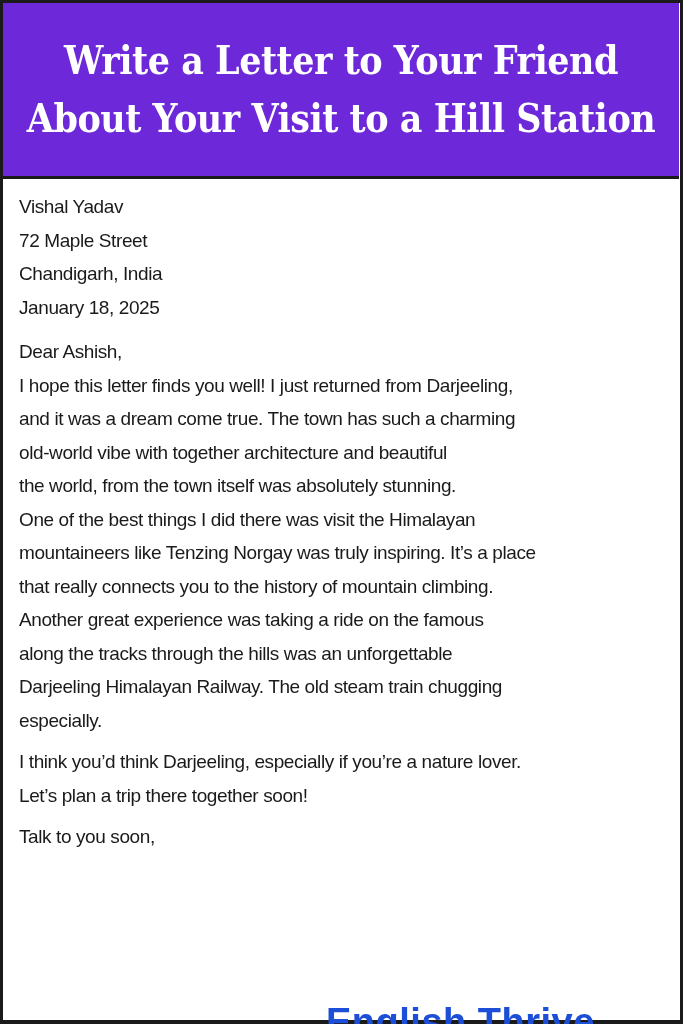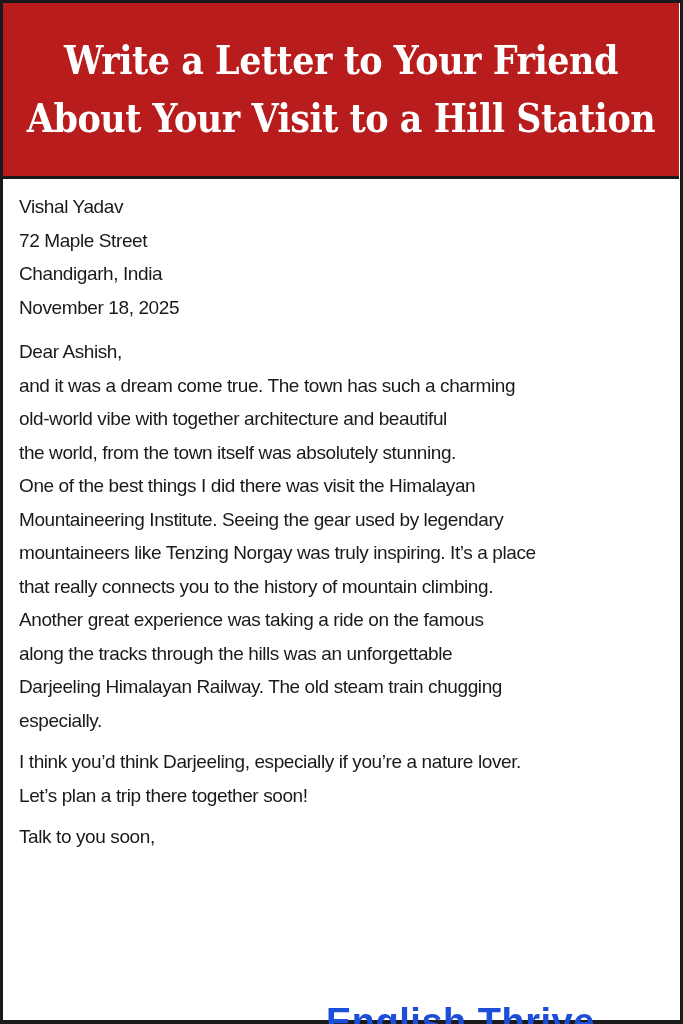--- a/index.html
+++ b/index.html
@@ -19,21 +19,21 @@
       left: 0; top: 0;
       width: 683px; height: 1024px;
       box-sizing: border-box;
       border: 3px solid #1a1a1a;
       border-bottom-width: 4px;
     }
     .banner {
       position: absolute;
       left: 3px; top: 3px;
       width: 676px; height: 173px;
-      background: #b91c1c;
+      background: #6d28d9;
       border-bottom: 3px solid #1a1a1a;
       display: flex;
       flex-direction: column;
       align-items: center;
       justify-content: center;
     }
     .banner-line {
       color: #ffffff;
       font-family: "DejaVu Serif", serif;
       font-weight: bold;
@@ -78,33 +78,33 @@
 <div class="banner">
   <div class="banner-line">Write a Letter to Your Friend</div>
   <div class="banner-line">About Your Visit to a Hill Station</div>
 </div>
 
 <div class="content">
   <div>
     <div class="line">Vishal Yadav</div>
     <div class="line">72 Maple Street</div>
     <div class="line">Chandigarh, India</div>
-    <div class="line">November 18, 2025</div>
+    <div class="line">January 18, 2025</div>
   </div>
 
   <div class="gap-md"></div>
 
   <div class="line">Dear Ashish,</div>
 
   <div>
+    <div class="line">I hope this letter finds you well! I just returned from Darjeeling,</div>
     <div class="line">and it was a dream come true. The town has such a charming</div>
     <div class="line">old-world vibe with together architecture and beautiful</div>
     <div class="line">the world, from the town itself was absolutely stunning.</div>
     <div class="line">One of the best things I did there was visit the Himalayan</div>
-    <div class="line">Mountaineering Institute. Seeing the gear used by legendary</div>
     <div class="line">mountaineers like Tenzing Norgay was truly inspiring. It’s a place</div>
     <div class="line">that really connects you to the history of mountain climbing.</div>
     <div class="line">Another great experience was taking a ride on the famous</div>
     <div class="line">along the tracks through the hills was an unforgettable</div>
     <div class="line">Darjeeling Himalayan Railway. The old steam train chugging</div>
     <div class="line">especially.</div>
   </div>
 
   <div class="gap-sm"></div>
 

